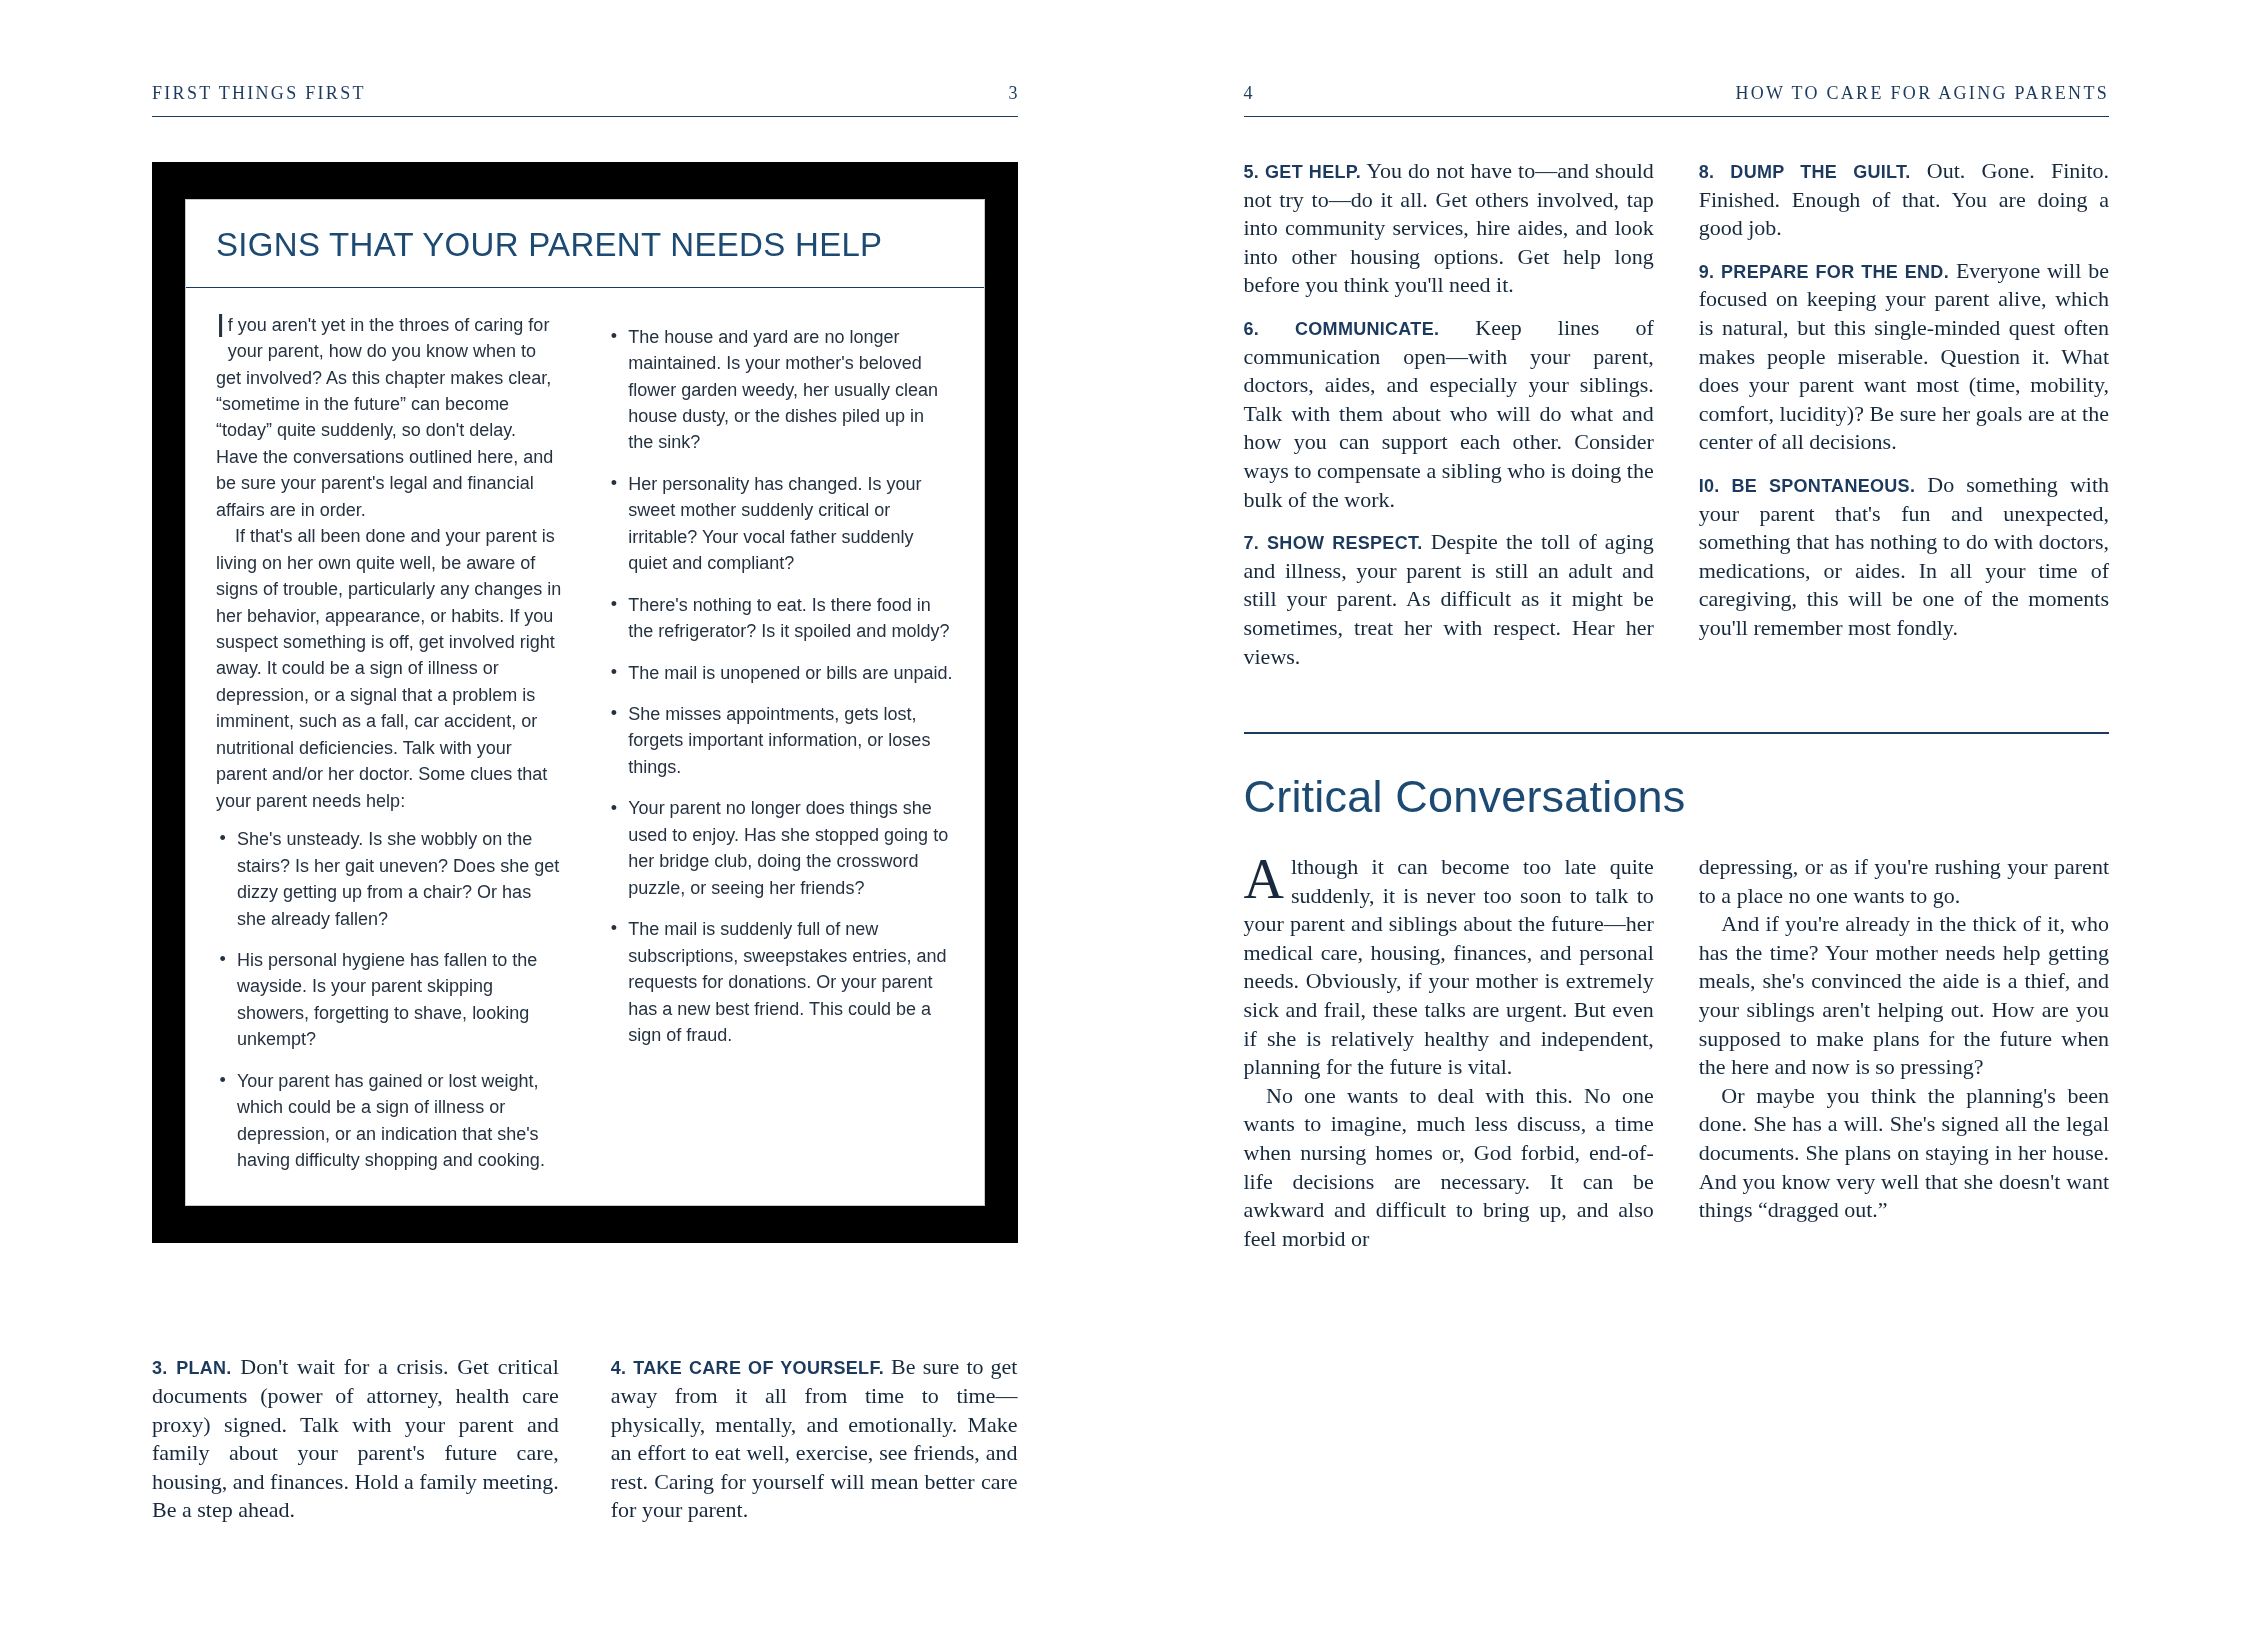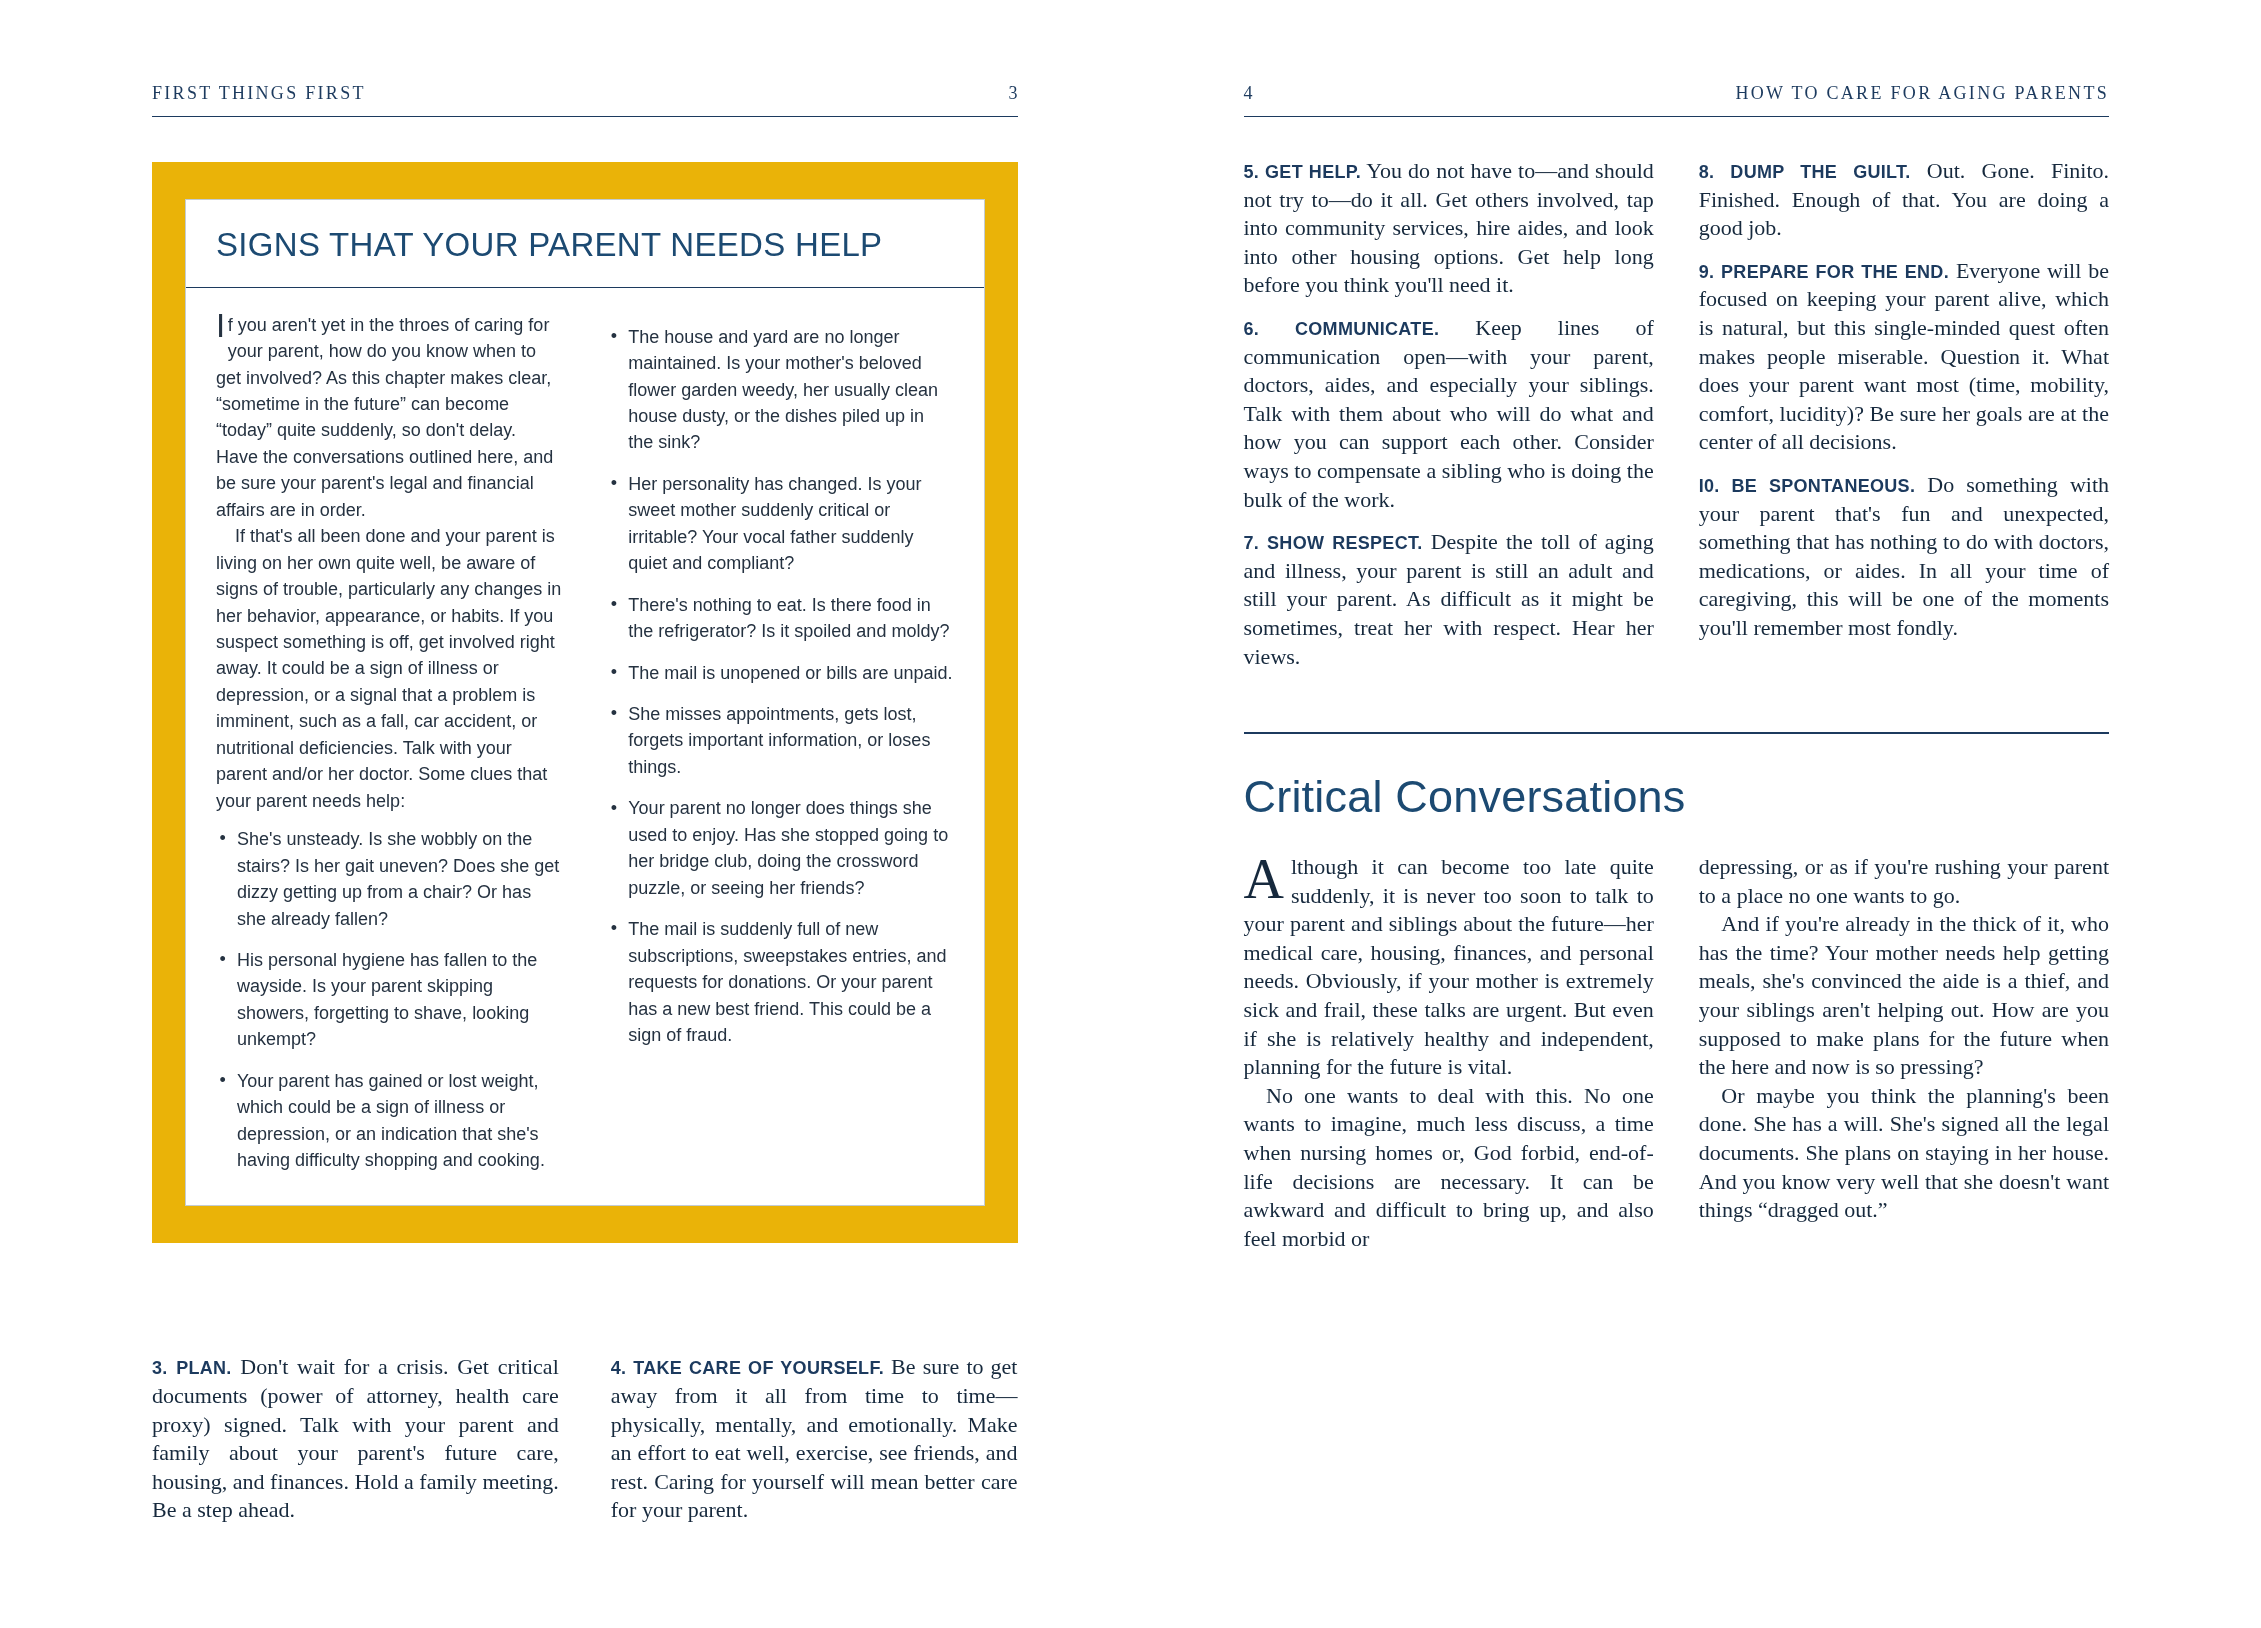--- a/index.html
+++ b/index.html
@@ -48,21 +48,21 @@
   .runhead .rh-title { flex: 1; }
   .runhead .rh-folio { font-size: 18px; letter-spacing: 0; }
   .runhead-left .rh-folio { text-align: right; }
   .runhead-right { }
   .runhead-right .rh-folio { margin-right: 0; }
   .runhead-right .rh-title { text-align: right; }
 
   
   .sidebar-wrap {
     margin-top: 45px;
-    background: #eab308;
+    background: #000000;
     padding: 37px 33px 37px 33px;
   }
   .sidebar-box {
     background: #ffffff;
     border: 1.3px solid #c3ccd3;
     padding: 0;
   }
   .sidebar-head {
     padding: 26px 30px 22.6px 30px;
     border-bottom: 1.9px solid #1c3a5e;

